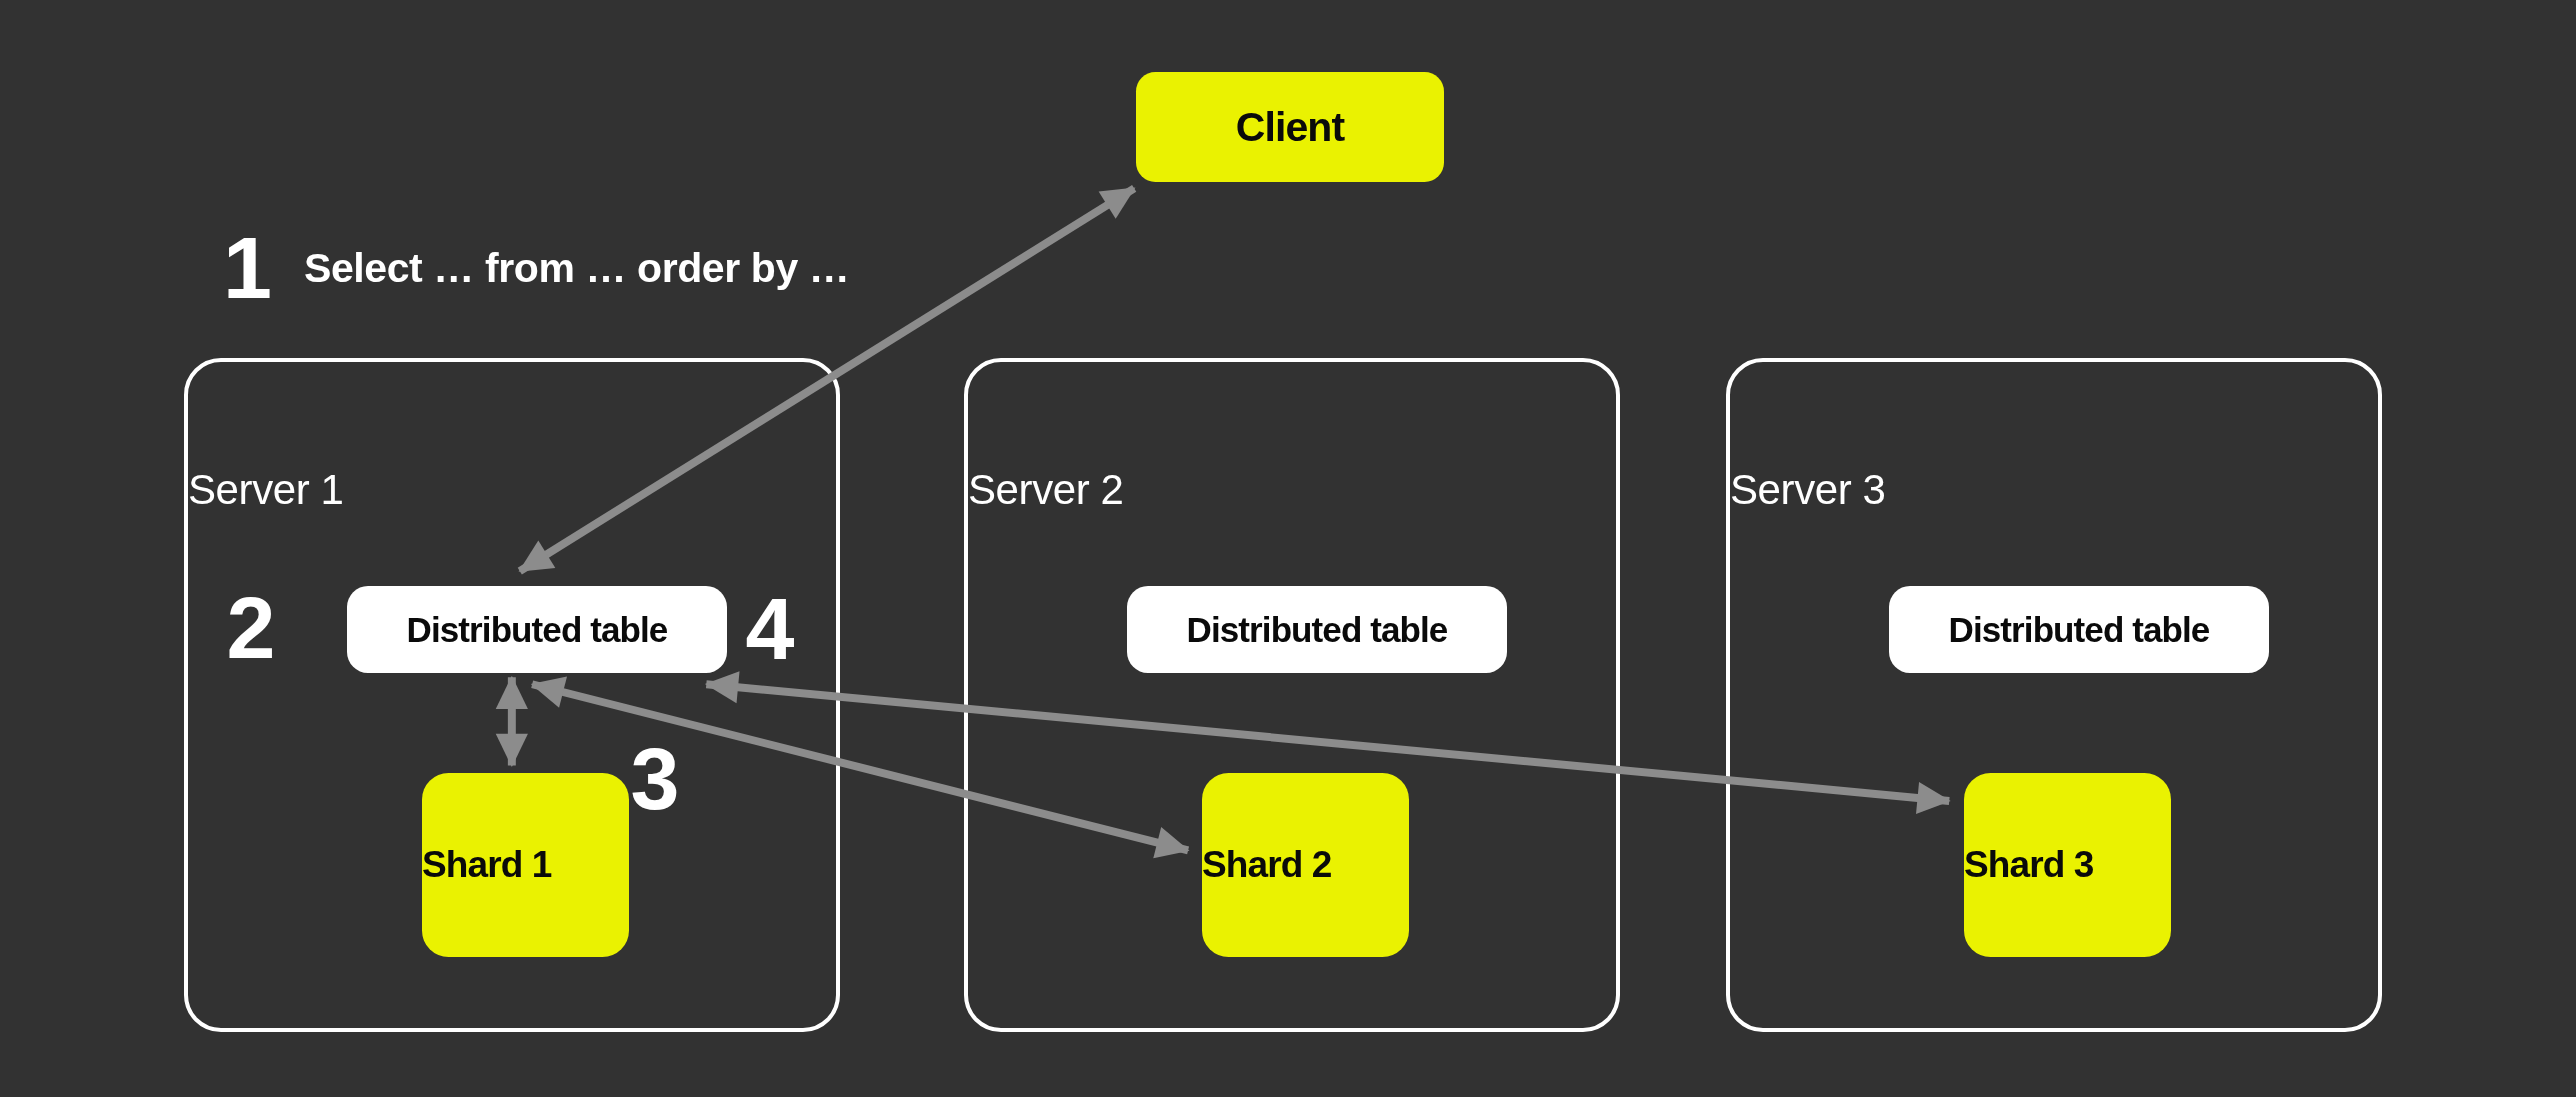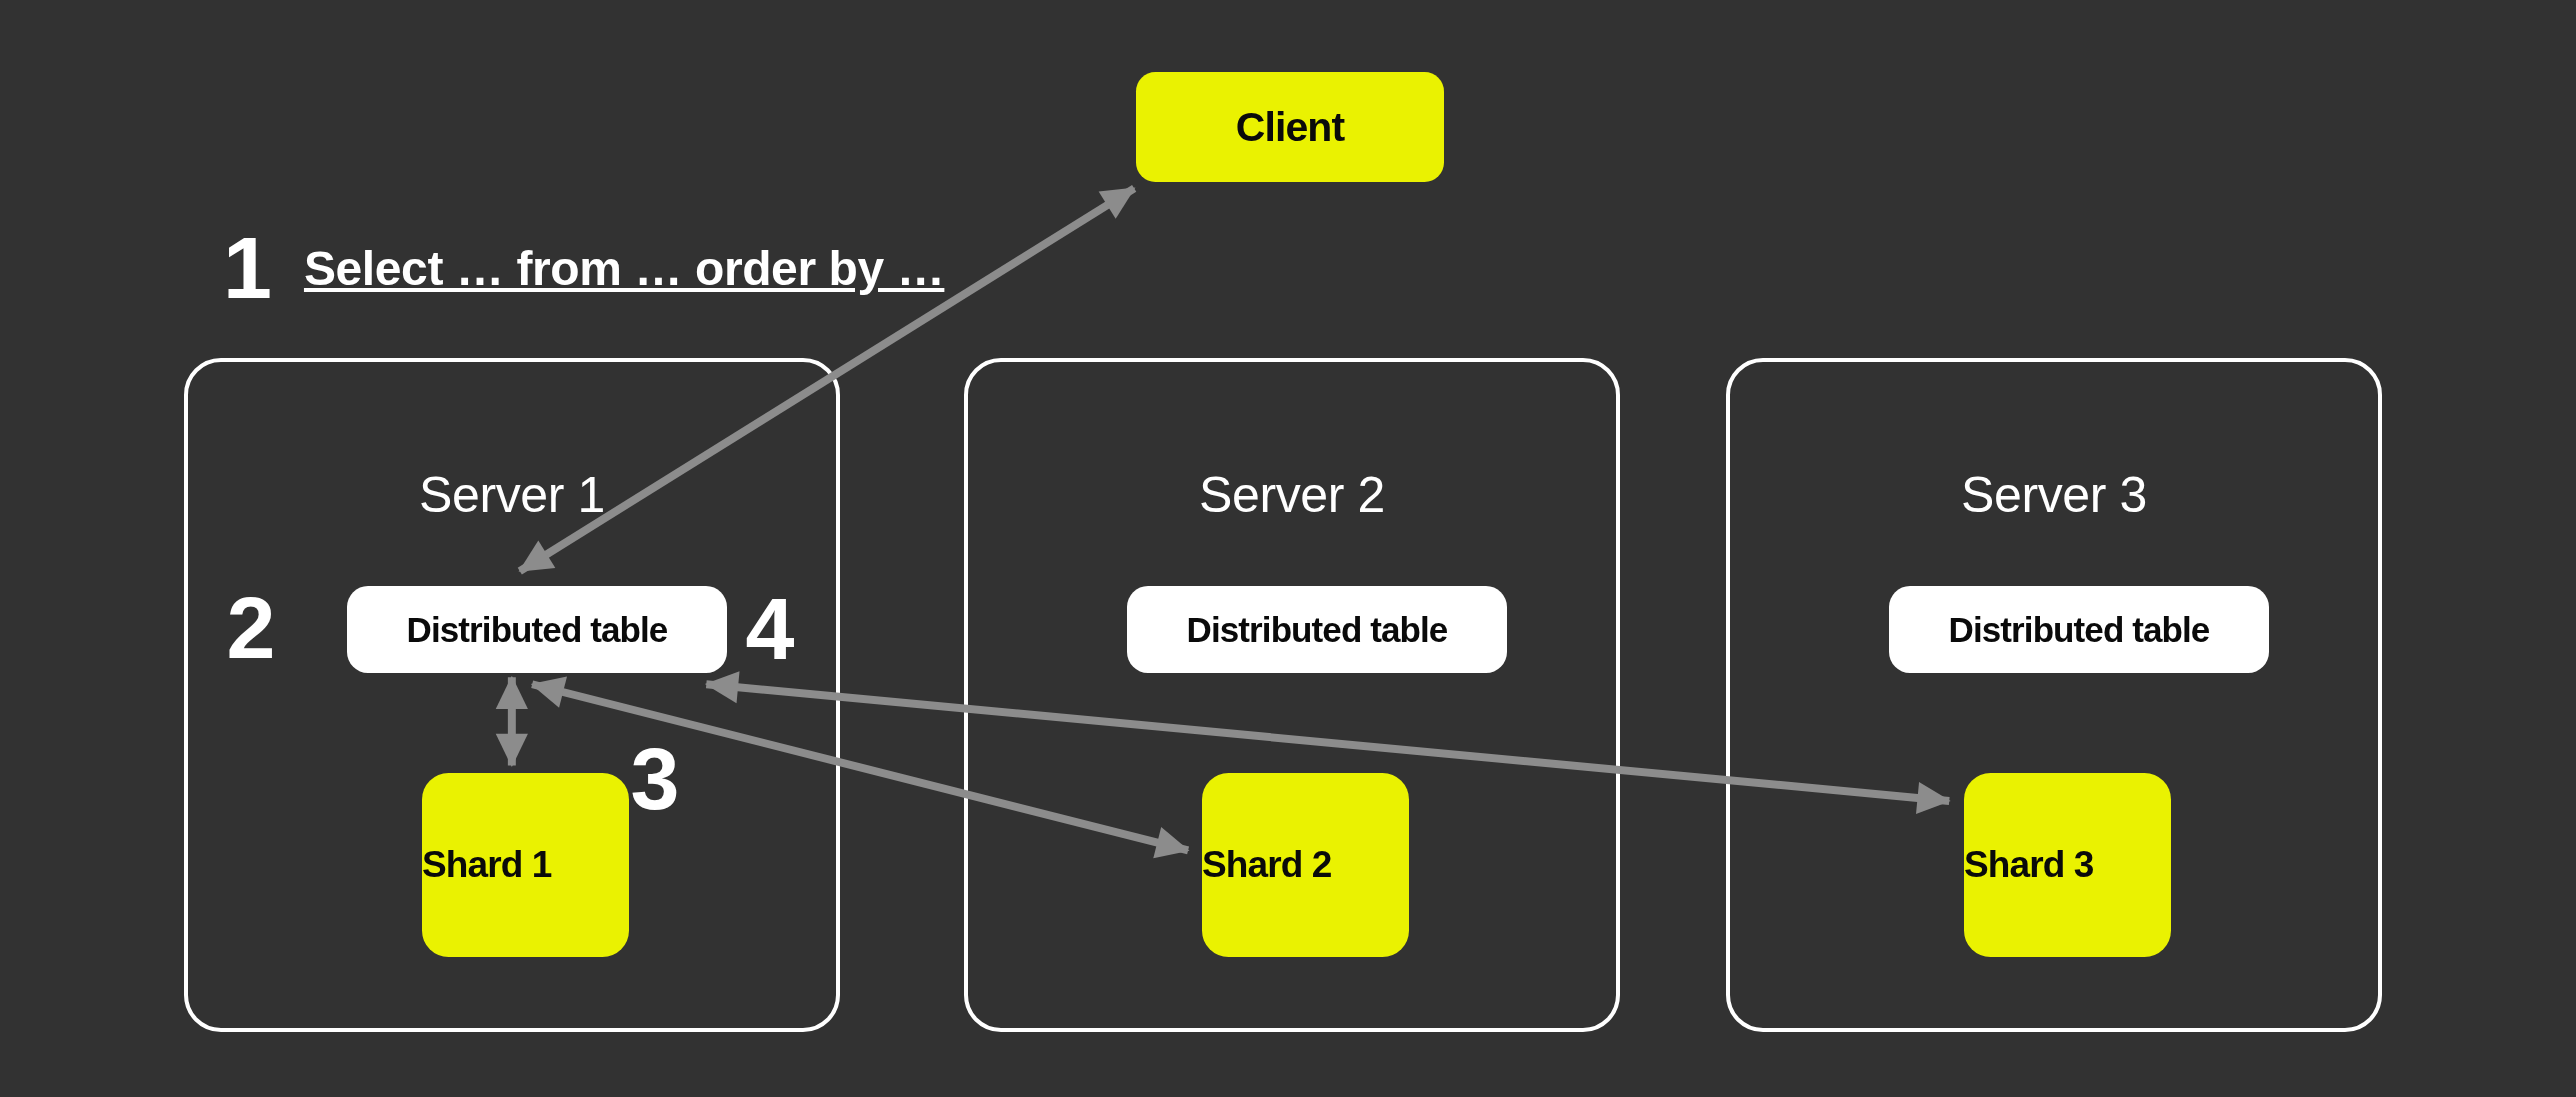--- a/index.html
+++ b/index.html
@@ -53,23 +53,22 @@
     position: absolute;
     left: 223px; top: 206px; height: 124px;
     display: flex; align-items: center; gap: 32px;
     z-index: 3;
   }
   .big-number {
     font-size: 88px; font-weight: 700; line-height: 1;
     color: var(--text-on-dark, #FFFFFF);
   }
   .step1-text {
-    font-size: 48px; font-weight: 700; letter-spacing: -0.4px;
+    font-size: 41px; font-weight: 700; letter-spacing: -0.4px;
     color: var(--text-on-dark, #FFFFFF);
-    text-decoration: underline;
   }
 
   
   .step-float {
     position: absolute;
     transform: translate(-50%, -50%);
     z-index: 6;
   }
   .step2-number { left: 251px; top: 628px; }
   .step3-number { left: 655px; top: 779px; }
@@ -85,22 +84,21 @@
     box-sizing: border-box;
     z-index: 1;
   }
   .server-1 { left: 184px; }
   .server-2 { left: 964px; }
   .server-3 { left: 1726px; }
 
   .server-title {
     position: absolute;
     top: 104px; left: 0; width: 100%;
-    text-align: center;
-    font-size: 50px; font-weight: 500; letter-spacing: -0.4px;
+    font-size: 42px; font-weight: 500; letter-spacing: -0.4px;
     color: var(--text-on-dark, #FFFFFF);
   }
 
   .dt-box {
     position: absolute;
     left: 135px; top: 224px;
     width: 380px; height: 87px;
     background: var(--node-white, #FFFFFF);
     border-radius: 21px;
     display: flex; align-items: center; justify-content: center; margin-left: 24px;

